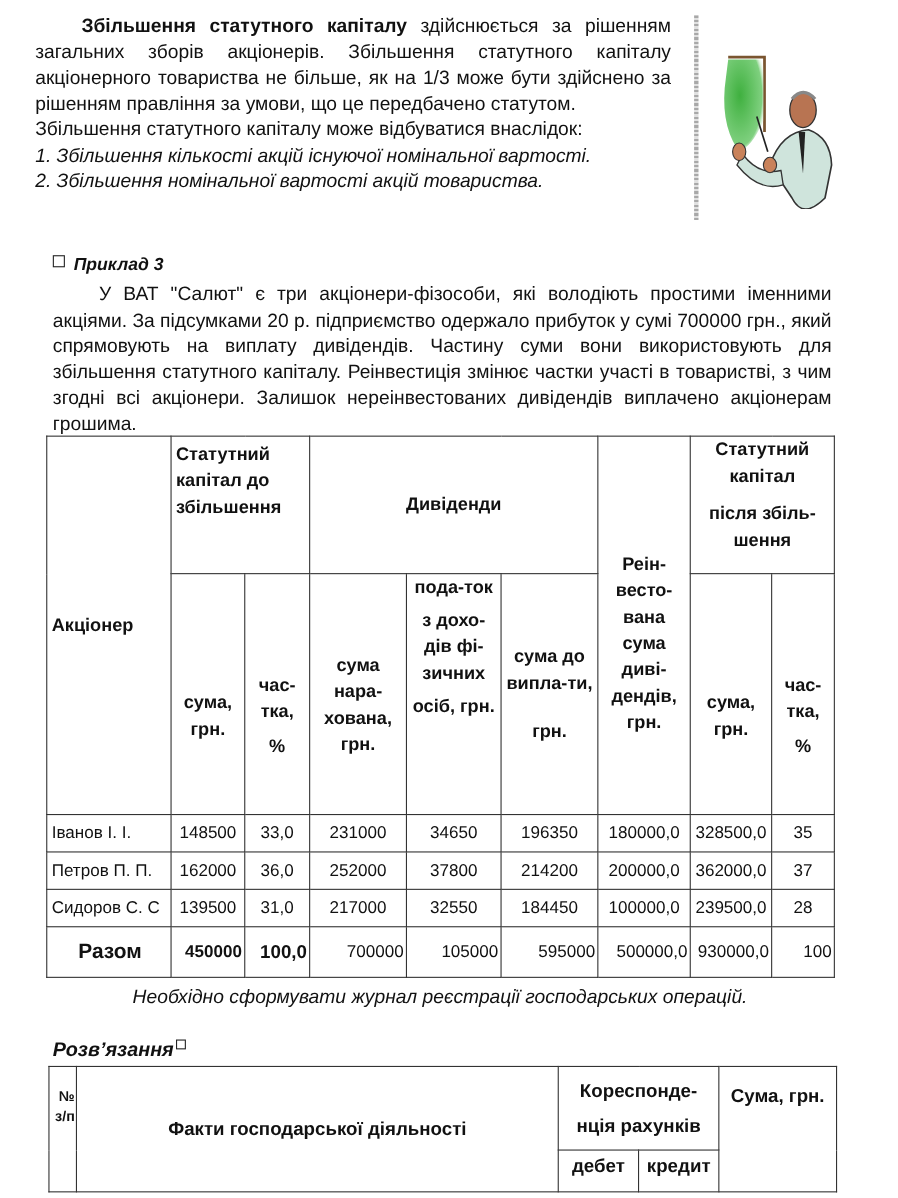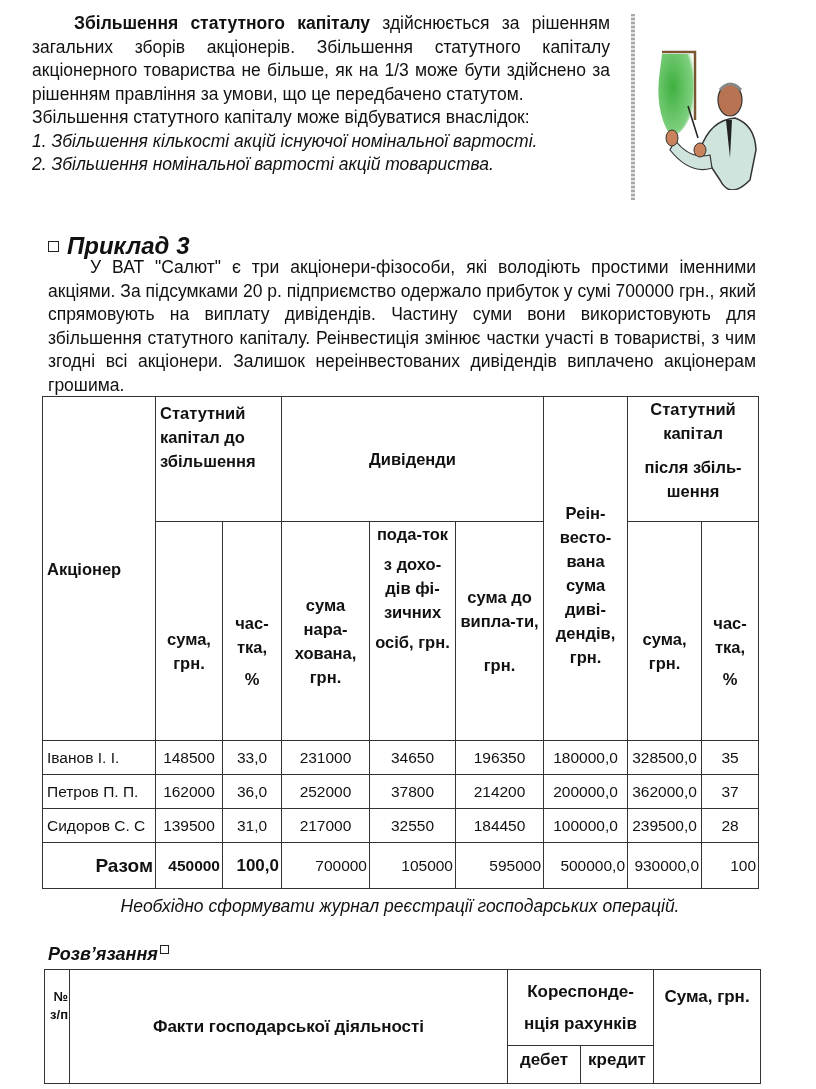--- a/index.html
+++ b/index.html
@@ -7,34 +7,34 @@
          font-family: "Liberation Sans", sans-serif; color: #111; }
   .txt { position: absolute; font-size: 17.5px; line-height: 23.5px; }
   .intro { left: 32px; top: 12px; width: 578px; text-align: justify; }
   .intro p { margin: 0; }
   .intro .indent { text-indent: 42px; }
   .intro b { font-weight: bold; }
   .intro i { font-style: italic; }
   .side-border { position: absolute; left: 631px; top: 14px; width: 4px; height: 186px;
     background: repeating-linear-gradient(180deg, #a8a8a8 0 2px, #e0e0e0 2px 4px); }
   .clipart { position: absolute; left: 640px; top: 40px; width: 150px; height: 150px; }
-  .example-title { position: absolute; left: 48px; top: 232px; font-size: 24px; font-weight: bold; font-style: italic; }
+  .example-title { position: absolute; left: 48px; top: 232px; font-size: 16px; font-weight: bold; font-style: italic; }
   .sq { display: inline-block; width: 9px; height: 9px; border: 1.3px solid #222; margin-right: 8px; vertical-align: 2px; }
   .example-body { left: 48px; top: 256px; width: 708px; text-align: justify; }
   .example-body p { margin: 0; text-indent: 42px; }
 
   table { border-collapse: collapse; position: absolute; }
   td { border: 1.3px solid #333; padding: 0 2px; vertical-align: middle; }
   .main { left: 42px; top: 396px; width: 716px; table-layout: fixed; }
   .main td { font-size: 15.5px; }
   .main .h { font-weight: bold; text-align: center; line-height: 24px; font-size: 16.5px; }
   .main .row td { height: 33px; text-align: center; }
   .main .row td.name { text-align: left; padding-left: 4px; }
   .main .total td { height: 45px; text-align: right; }
-  .main .total td.name { font-weight: bold; font-size: 19px; text-align: right; padding-left: 4px; }
+  .main .total td.name { font-weight: bold; font-size: 19px; text-align: center; padding-left: 4px; }
   .main .total td.b { font-weight: bold; }
   .main .total td.big { font-weight: bold; font-size: 17px; }
 
   .note { position: absolute; left: 40px; top: 896px; width: 720px; text-align: center; font-style: italic; font-size: 17.5px; }
   .solution-title { position: absolute; left: 48px; top: 944px; font-size: 18px; font-weight: bold; font-style: italic; }
   .solution-title .sq { margin-left: 2px; margin-right: 0; vertical-align: 6px; width: 7px; height: 7px; }
 
   .journal { left: 44px; top: 969px; width: 716px; table-layout: fixed; }
   .journal td { font-weight: bold; text-align: center; font-size: 17px; }
   .journal .num { font-size: 13px; line-height: 18px; vertical-align: top; padding-top: 18px; text-align: right; padding-right: 1px; }

